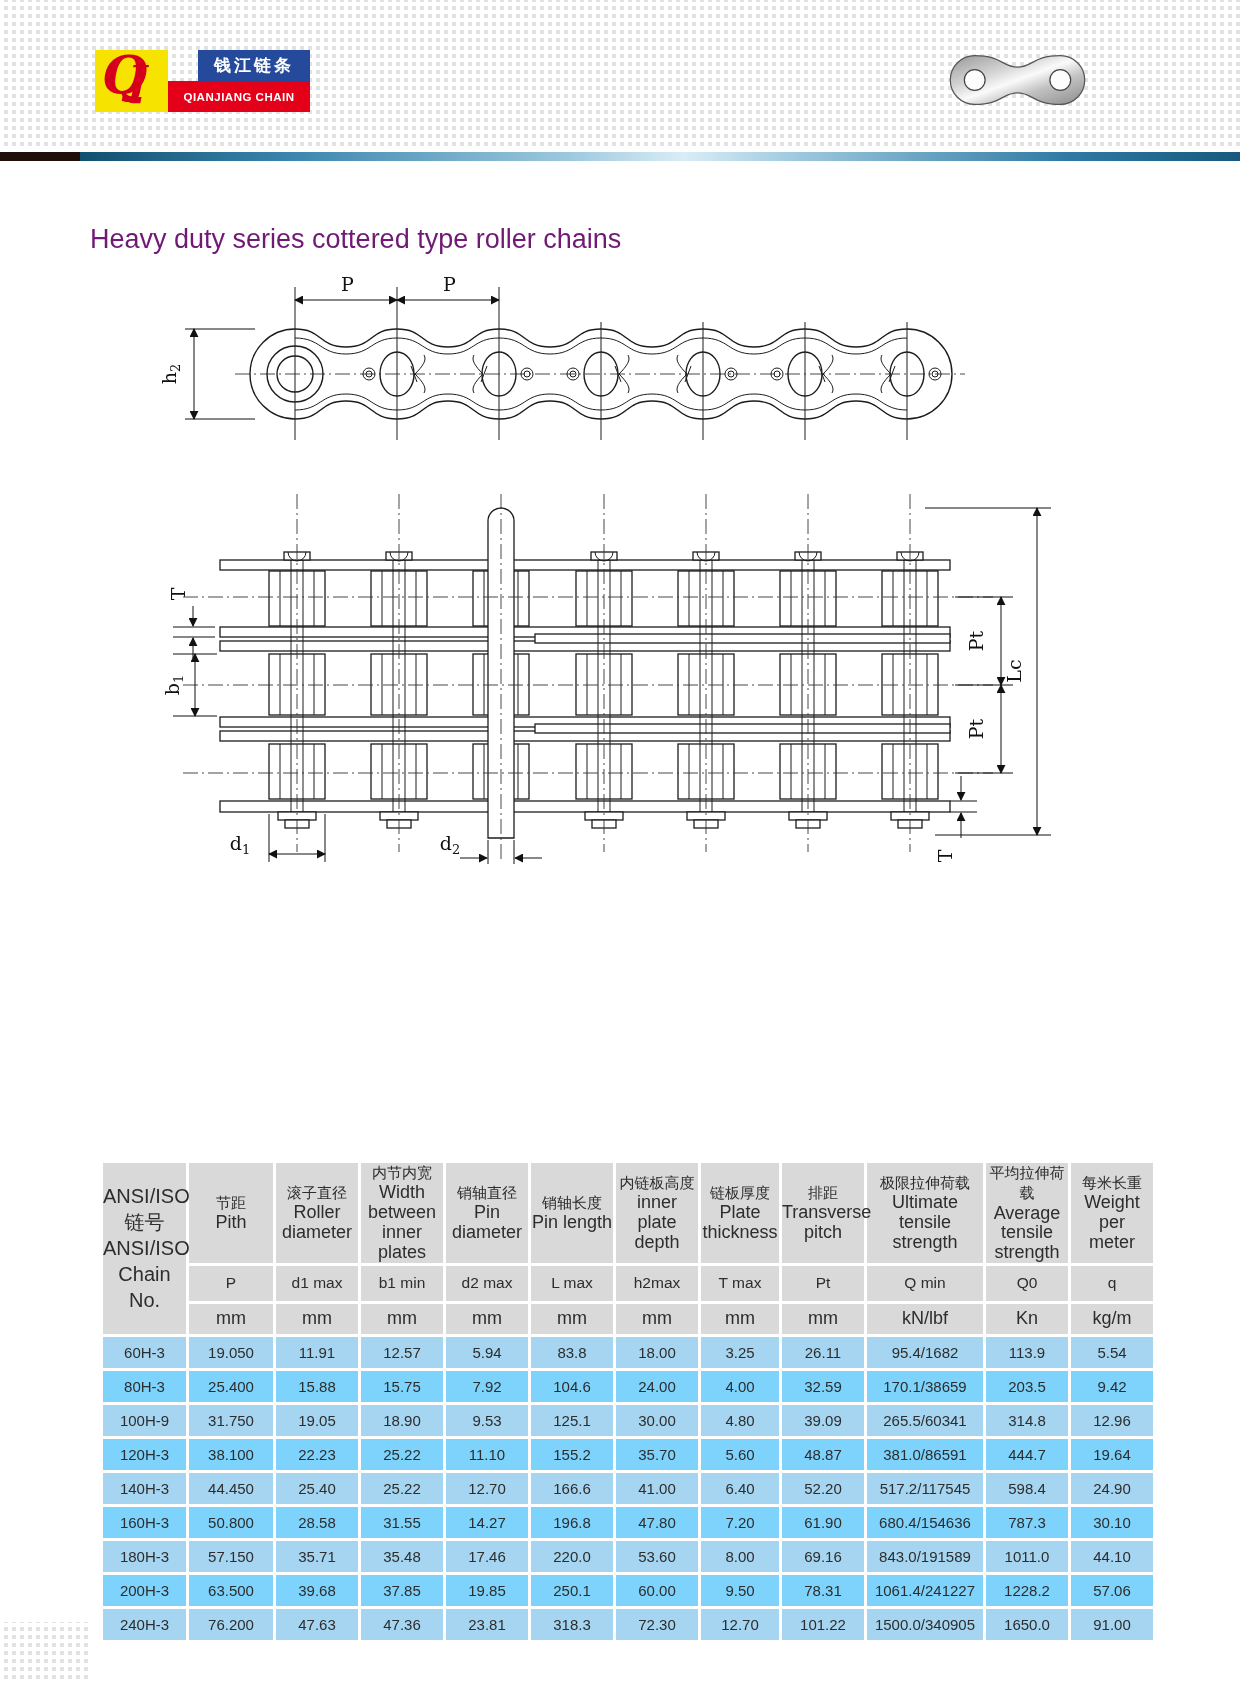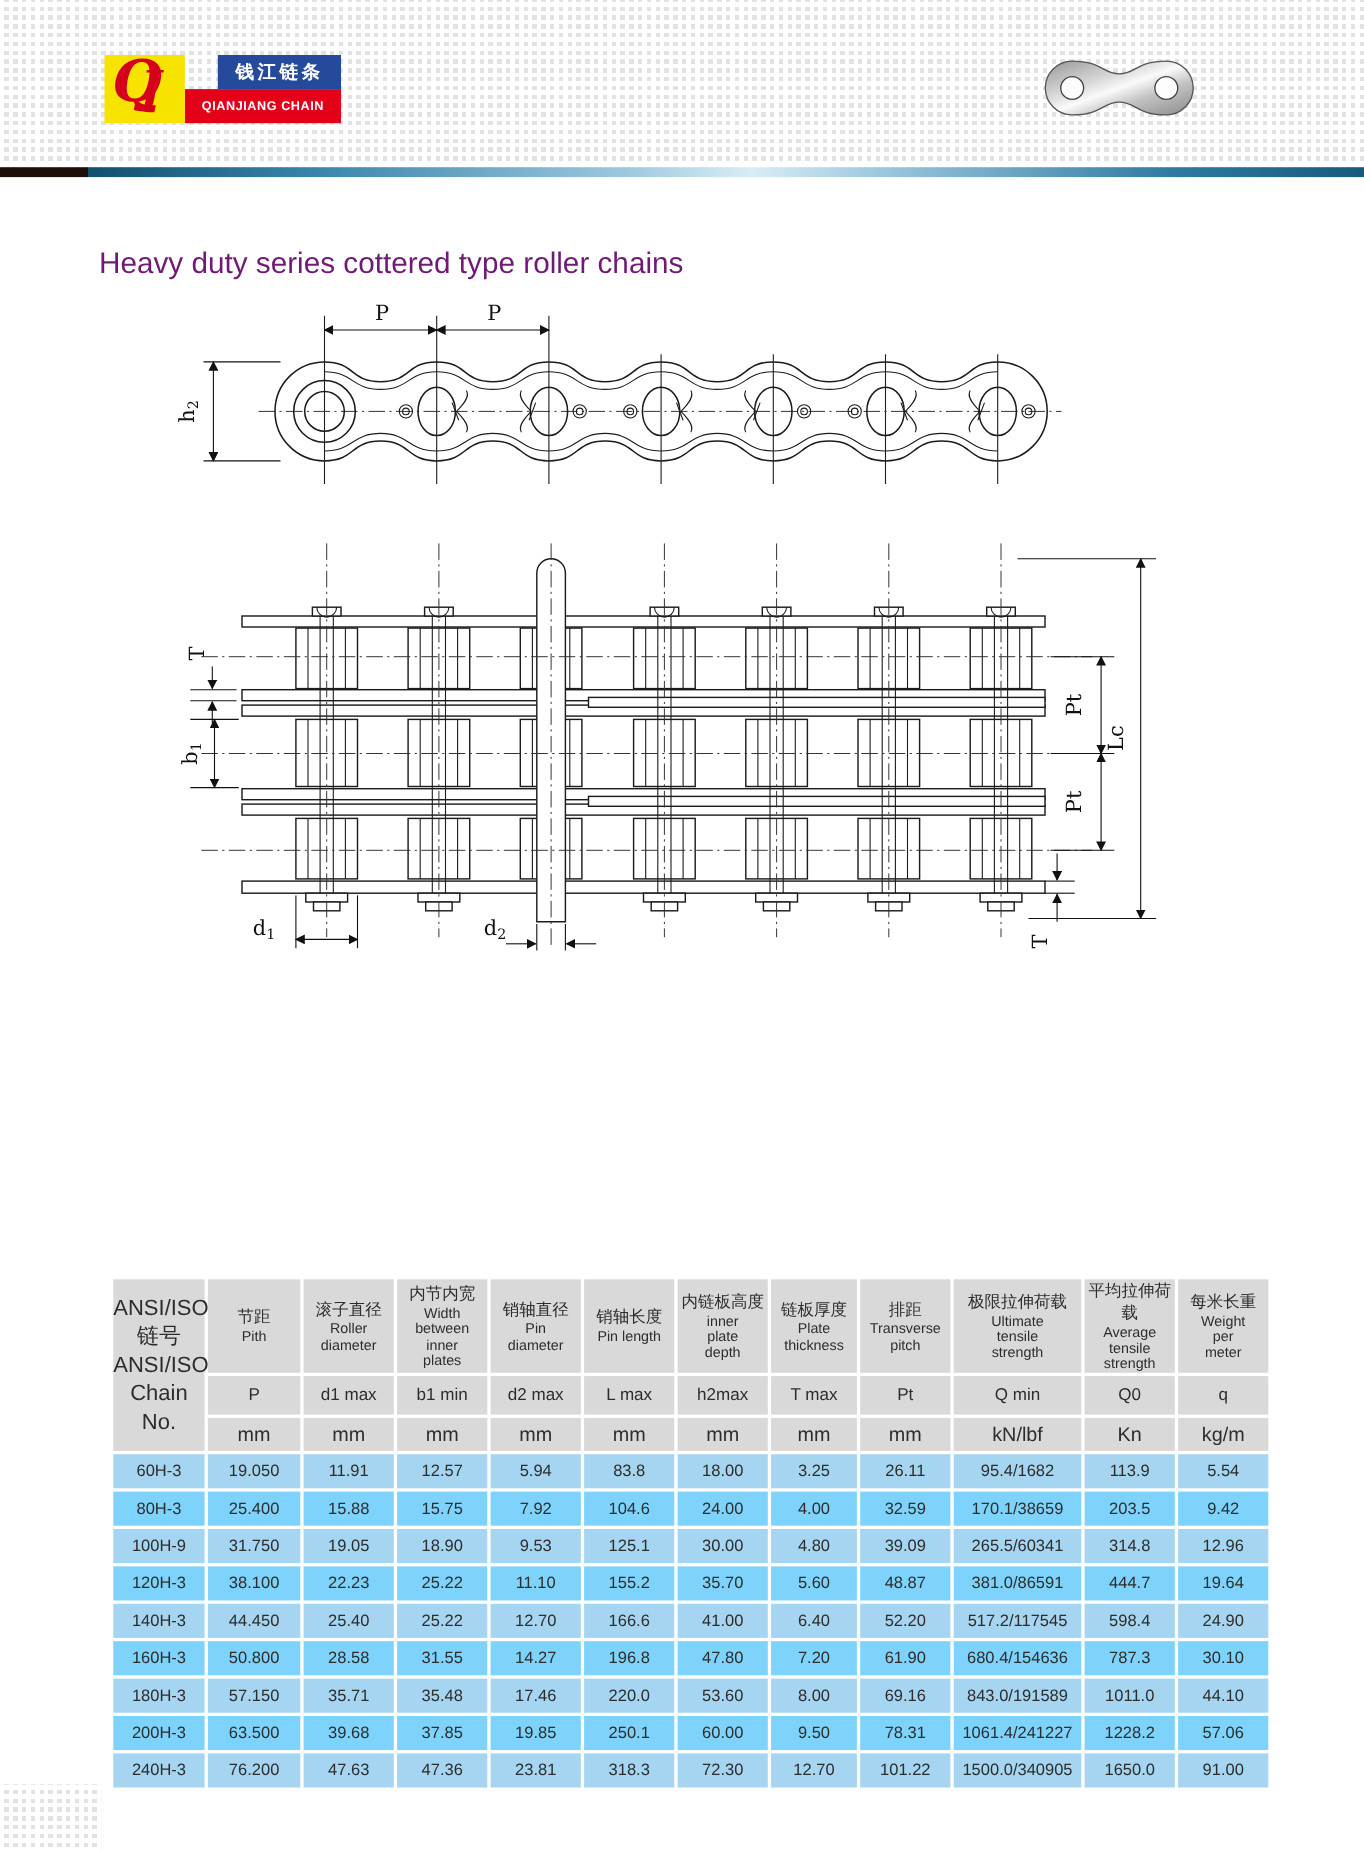--- a/index.html
+++ b/index.html
@@ -42,21 +42,21 @@
   .d1{left:160px;top:262px;}
   .d2{left:155px;top:478px;}
 
   
   table.spec{position:absolute;left:100px;top:1160px;border-collapse:collapse;
              table-layout:fixed;width:1053px;}
   table.spec th,table.spec td{border:3px solid #fff;text-align:center;vertical-align:middle;
              font-weight:normal;padding:0;color:#2d2d2d;}
   table.spec thead th{background:#d9d9d9;}
   .hcn{font-size:15px;line-height:1.35;}
-  .hen{font-size:13px;line-height:1.1;white-space:pre-line;text-align:center;}
+  .hen{font-size:18px;line-height:1.1;white-space:pre-line;text-align:center;}
   .corner{white-space:pre-line;font-size:20px;line-height:1.3;}
   .sym-row th{height:35px;font-size:15.5px;}
   .unit-row th{height:30px;font-size:18px;}
   .hdr-row th{height:85px;}
   tbody td{height:31px;font-size:15px;}
   tr.row-dark td{background:#a5d5f0;}
   tr.row-light td{background:#7dd3fc;}
 
   svg .ol{fill:none;stroke:#1c1c1c;stroke-width:1.4;}
   svg .ow{fill:#fff;stroke:#1c1c1c;stroke-width:1.3;}

